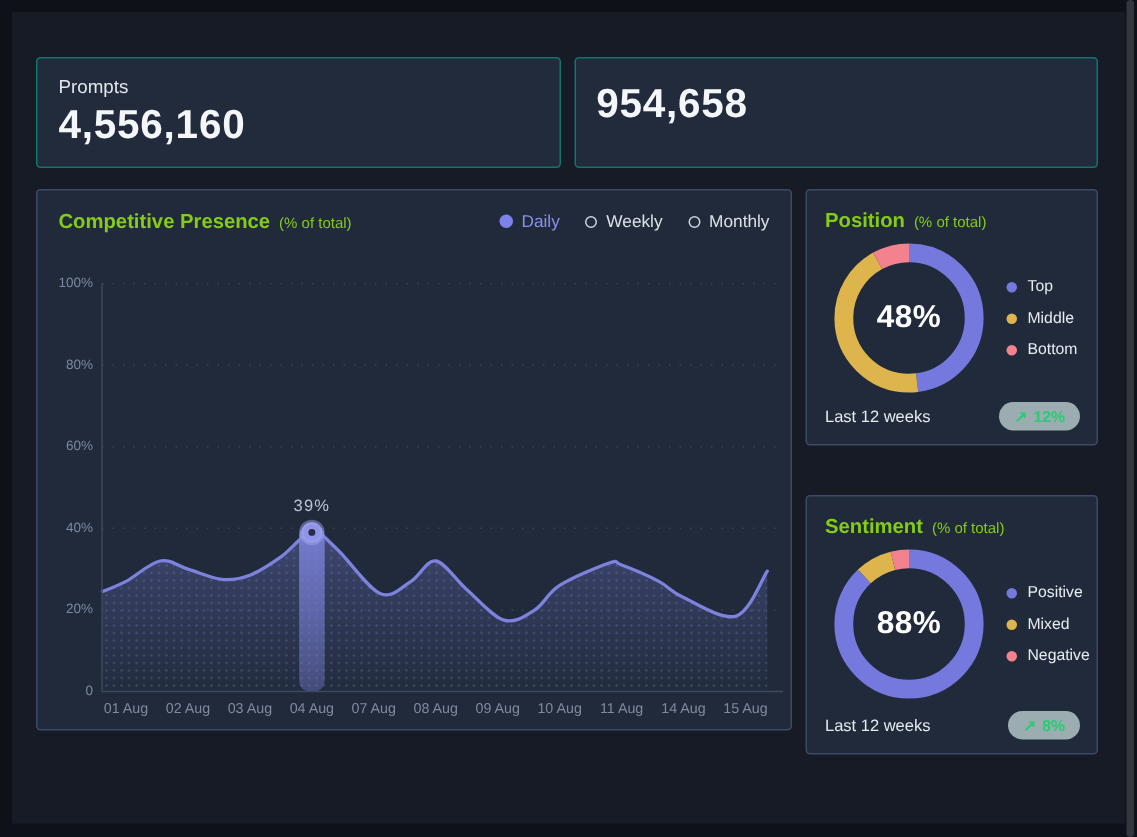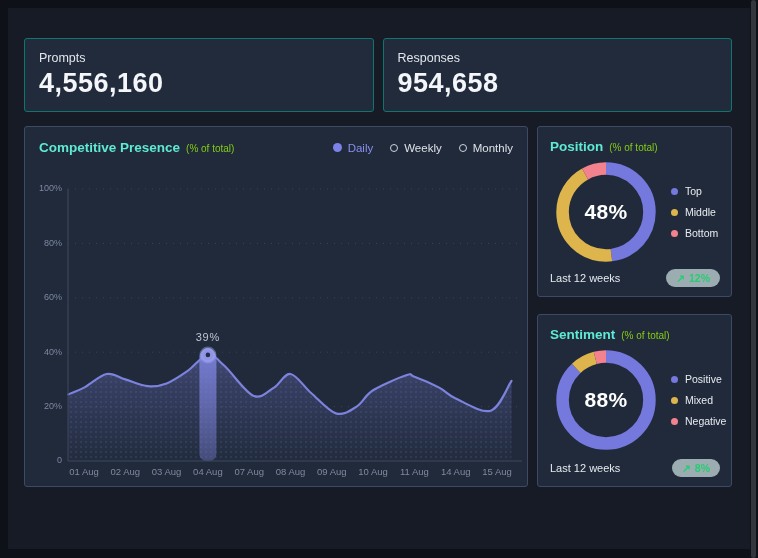--- a/index.html
+++ b/index.html
@@ -12,32 +12,32 @@
 
   .stats { display:flex; gap:9px; margin:30px 18px 0 16px; }
   .stat-card { flex:1; height:74px; background:#212b3b; border:1px solid #0f766e; border-radius:3px; padding:12px 14px; }
   .stat-label { font-size:12.5px; color:#e2e6ec; }
   .stat-value { margin-top:3px; font-size:27px; font-weight:700; color:#f4f6f9; letter-spacing:.5px; }
 
   .main { display:flex; gap:9px; margin:14px 18px 0 16px; }
   .card { background:#202a3a; border:1px solid #3d4a66; border-radius:3px; }
   .chart-card { width:504px; height:361px; position:relative; }
   .chart-header { display:flex; align-items:baseline; padding:13px 14px 0 14px; }
-  .card-title { font-size:13.5px; font-weight:700; color:#5eead4; }
+  .card-title { font-size:13.5px; font-weight:700; color:#84cc16; }
   .card-subtitle { font-size:10px; color:#84cc16; margin-left:6px; }
   .range-selector { margin-left:auto; display:flex; gap:17px; align-items:center;padding-left:44px; }
   .radio-opt { display:flex; align-items:center; gap:6px; font-size:11.5px; color:#dde1e8; cursor:pointer; }
   .radio-opt .rdot { width:8px; height:8px; border-radius:50%; border:1.5px solid #ced4e0; background:transparent; }
   .radio-opt.sel .rdot { border:none; background:#7d82e8; width:9px; height:9px; }
   .radio-opt.sel .rlabel { color:#8a8ff0; }
   .plot-wrap { position:absolute; left:0; top:34px; width:549px; height:322px; }
 
   .right-col { width:195px; display:flex; flex-direction:column; gap:17px; }
   .donut-card { height:171px; position:relative; padding:12px 12px 10px 12px; }
-  .donut-card.tall { height:173px; }
+  .donut-card.tall { height:173px;margin-top:16px; }
   .donut-head { display:flex; align-items:baseline; }
   .donut-body { display:flex; align-items:center; margin-top:2px; }
   .donut-wrap { position:relative; width:112px; height:112px; flex:none; }
   .donut-center { position:absolute; inset:0; display:flex; align-items:center; justify-content:center;
                   font-size:21px; font-weight:700; color:#ffffff; letter-spacing:.3px; }
   .donut-legend { list-style:none; margin-left:9px; display:flex; flex-direction:column; gap:9px; }
   .legend-item { display:flex; align-items:center; gap:7px; font-size:10.5px; color:#e8ebf1; white-space:nowrap; }
   .legend-dot { width:7px; height:7px; border-radius:50%; flex:none; }
   .donut-footer { position:absolute; left:12px; right:11px; bottom:9px; display:flex; align-items:center; justify-content:space-between; }
   .footer-text { font-size:11px; color:#e6eaf0; }
@@ -50,21 +50,20 @@
 
 <div class="frame">
   <div class="app">
 
     <div class="stats">
       <div class="stat-card">
         <div class="stat-label">Prompts</div>
         <div class="stat-value">4,556,160</div>
       </div>
       <div class="stat-card">
-        <div class="stat-label">Responses</div>
         <div class="stat-value">954,658</div>
       </div>
     </div>
 
     <div class="main">
       <div class="card chart-card">
         <div class="chart-header">
           <span class="card-title">Competitive Presence</span>
           <span class="card-subtitle">(% of total)</span>
           <span class="range-selector">

